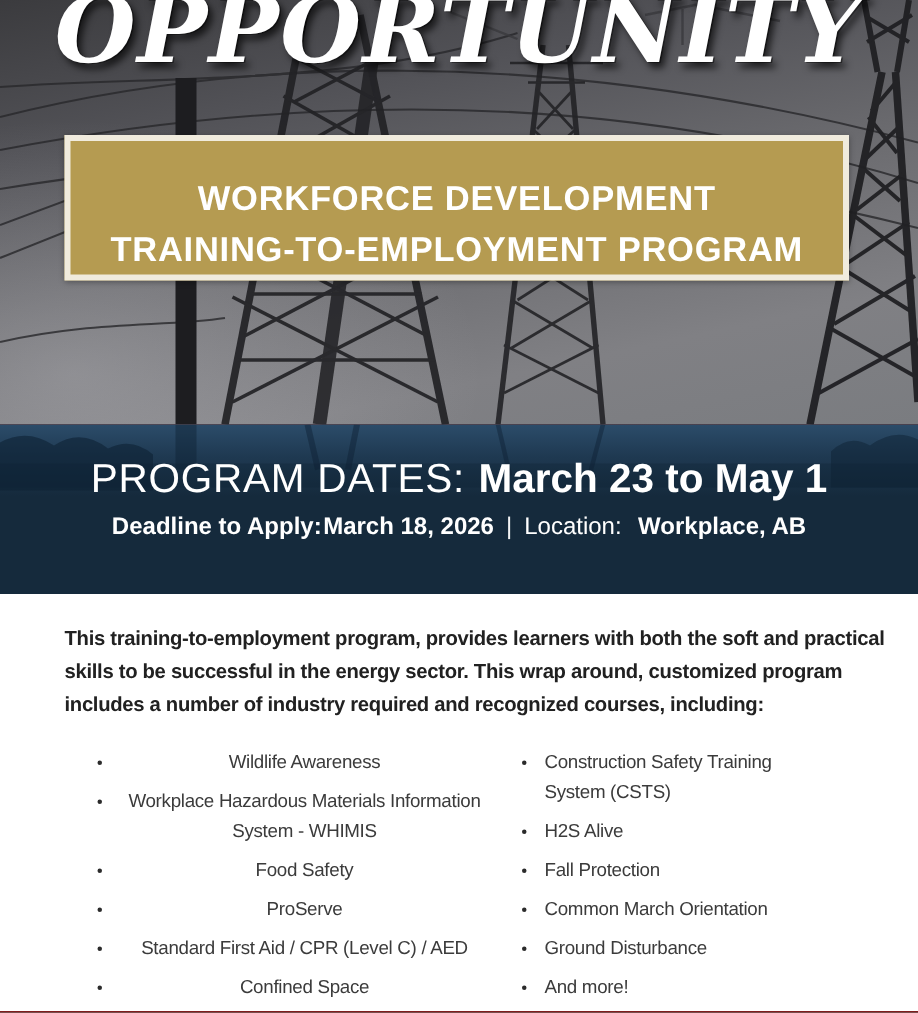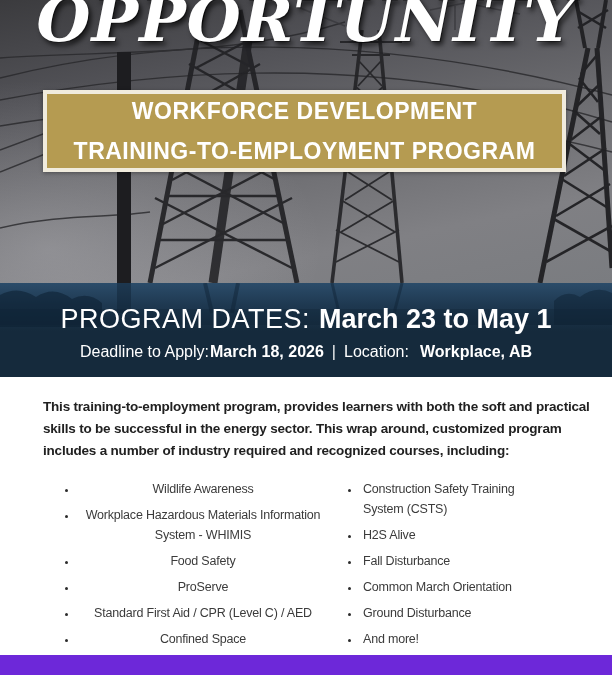--- a/index.html
+++ b/index.html
@@ -4,69 +4,69 @@
 <style>
   :root{
     --gold:#b59b51; --gold-border:#f0ebdd; --navy:#152a3c; --navy-light:#2e5173;
     --text-dark:#212121; --list-text:#3b3b3b; --white:#ffffff;
   }
   *{margin:0;padding:0;box-sizing:border-box;}
   html,body{background:#777;}
   body{font-family:"Liberation Sans",sans-serif;}
   .poster{
     position:relative;width:612px;height:675px;margin:0 auto;
-    background:#6d28d9;overflow:hidden;
+    background:#7f1d1d;overflow:hidden;
   }
   
   .hero{
     position:relative;width:612px;height:283px;overflow:hidden;
     background:
       radial-gradient(ellipse 420px 260px at 8% 88%, rgba(215,215,220,0.28), transparent 65%),
       linear-gradient(168deg,#3b3b3e 0%,#525257 26%,#6b6b6f 52%,#808084 78%,#7a7c80 100%);
   }
   .hero-photo-svg{position:absolute;inset:0;}
   .headline{
     position:absolute;top:-17px;left:0;width:100%;text-align:center;
     font-family:"DejaVu Serif","Liberation Serif",serif;
     font-style:italic;font-weight:700;font-size:62px;letter-spacing:1px;
     color:var(--white);
     text-shadow:3px 4px 5px rgba(0,0,0,.65), 1px 1px 0 rgba(0,0,0,.4);
     white-space:nowrap;
   }
   .gold-banner{
-    position:absolute;left:43px;top:90px;width:523px;height:82px;
+    position:absolute;left:43px;top:90px;width:523px;height:97px;
     background:var(--gold);border:4px solid var(--gold-border);
-    display:flex;flex-direction:column;justify-content:space-between;align-items:center;
+    display:flex;flex-direction:column;justify-content:flex-end;align-items:center;
     box-shadow:0 1px 4px rgba(0,0,0,.35);
   }
   .gold-banner .banner-line{
     color:var(--white);font-weight:700;font-size:23px;line-height:34px;
     letter-spacing:.5px;text-align:center;white-space:nowrap;
   }
   
   .navy-band{
-    position:relative;width:612px;height:94px;background:var(--navy);
+    position:relative;width:612px;height:113px;background:var(--navy);
     color:var(--white);overflow:hidden;text-align:center;
   }
   .navy-band::before{
     content:"";position:absolute;left:0;top:0;width:100%;height:48px;
     background:linear-gradient(180deg, rgba(62,104,143,.55) 0%, rgba(46,81,115,.38) 45%, rgba(21,42,60,0) 100%);
     pointer-events:none;
   }
   .band-silhouette{position:absolute;left:0;top:0;pointer-events:none;}
   .dates-line{
     position:relative;margin-top:20px;font-size:27px;line-height:32px;
     font-weight:400;white-space:nowrap;
   }
   .dates-line .label{font-weight:400;letter-spacing:.5px;margin-right:9px;}
   .dates-line .value{font-weight:700;}
   .deadline-line{
     position:relative;margin-top:7px;font-size:16px;line-height:20px;white-space:nowrap;
   }
-  .deadline-line .label{font-weight:400;margin-right:1px;text-align:center;}
+  .deadline-line .label{font-weight:700;margin-right:1px;text-align:center;}
   .deadline-line .value{font-weight:700;}
   .deadline-line .sep{font-weight:400;margin:0 8px;opacity:.95;}
   .deadline-line .loc-label{font-weight:400;margin-right:11px;}
   
   .content{padding:19px 56px 0 43px;background:#fff;}
   .intro{
     width:560px;color:var(--text-dark);font-weight:700;
     font-size:13.5px;letter-spacing:-.2px;line-height:22px;
   }
   .columns{display:flex;margin-top:17px;}
@@ -212,21 +212,21 @@
           <li>Wildlife Awareness</li>
           <li>Workplace Hazardous Materials Information System - WHIMIS</li>
           <li>Food Safety</li>
           <li>ProServe</li>
           <li>Standard First Aid / CPR (Level C) / AED</li>
           <li>Confined Space</li>
         </ul>
       <ul class="col-right">
           <li>Construction Safety Training System (CSTS)</li>
           <li>H2S Alive</li>
-          <li>Fall Disturbance</li>
+          <li>Fall Protection</li>
           <li>Common March Orientation</li>
           <li>Ground Disturbance</li>
           <li>And more!</li>
         </ul>
     </div>
   </main>
 
 </div>
 
 </body></html>

